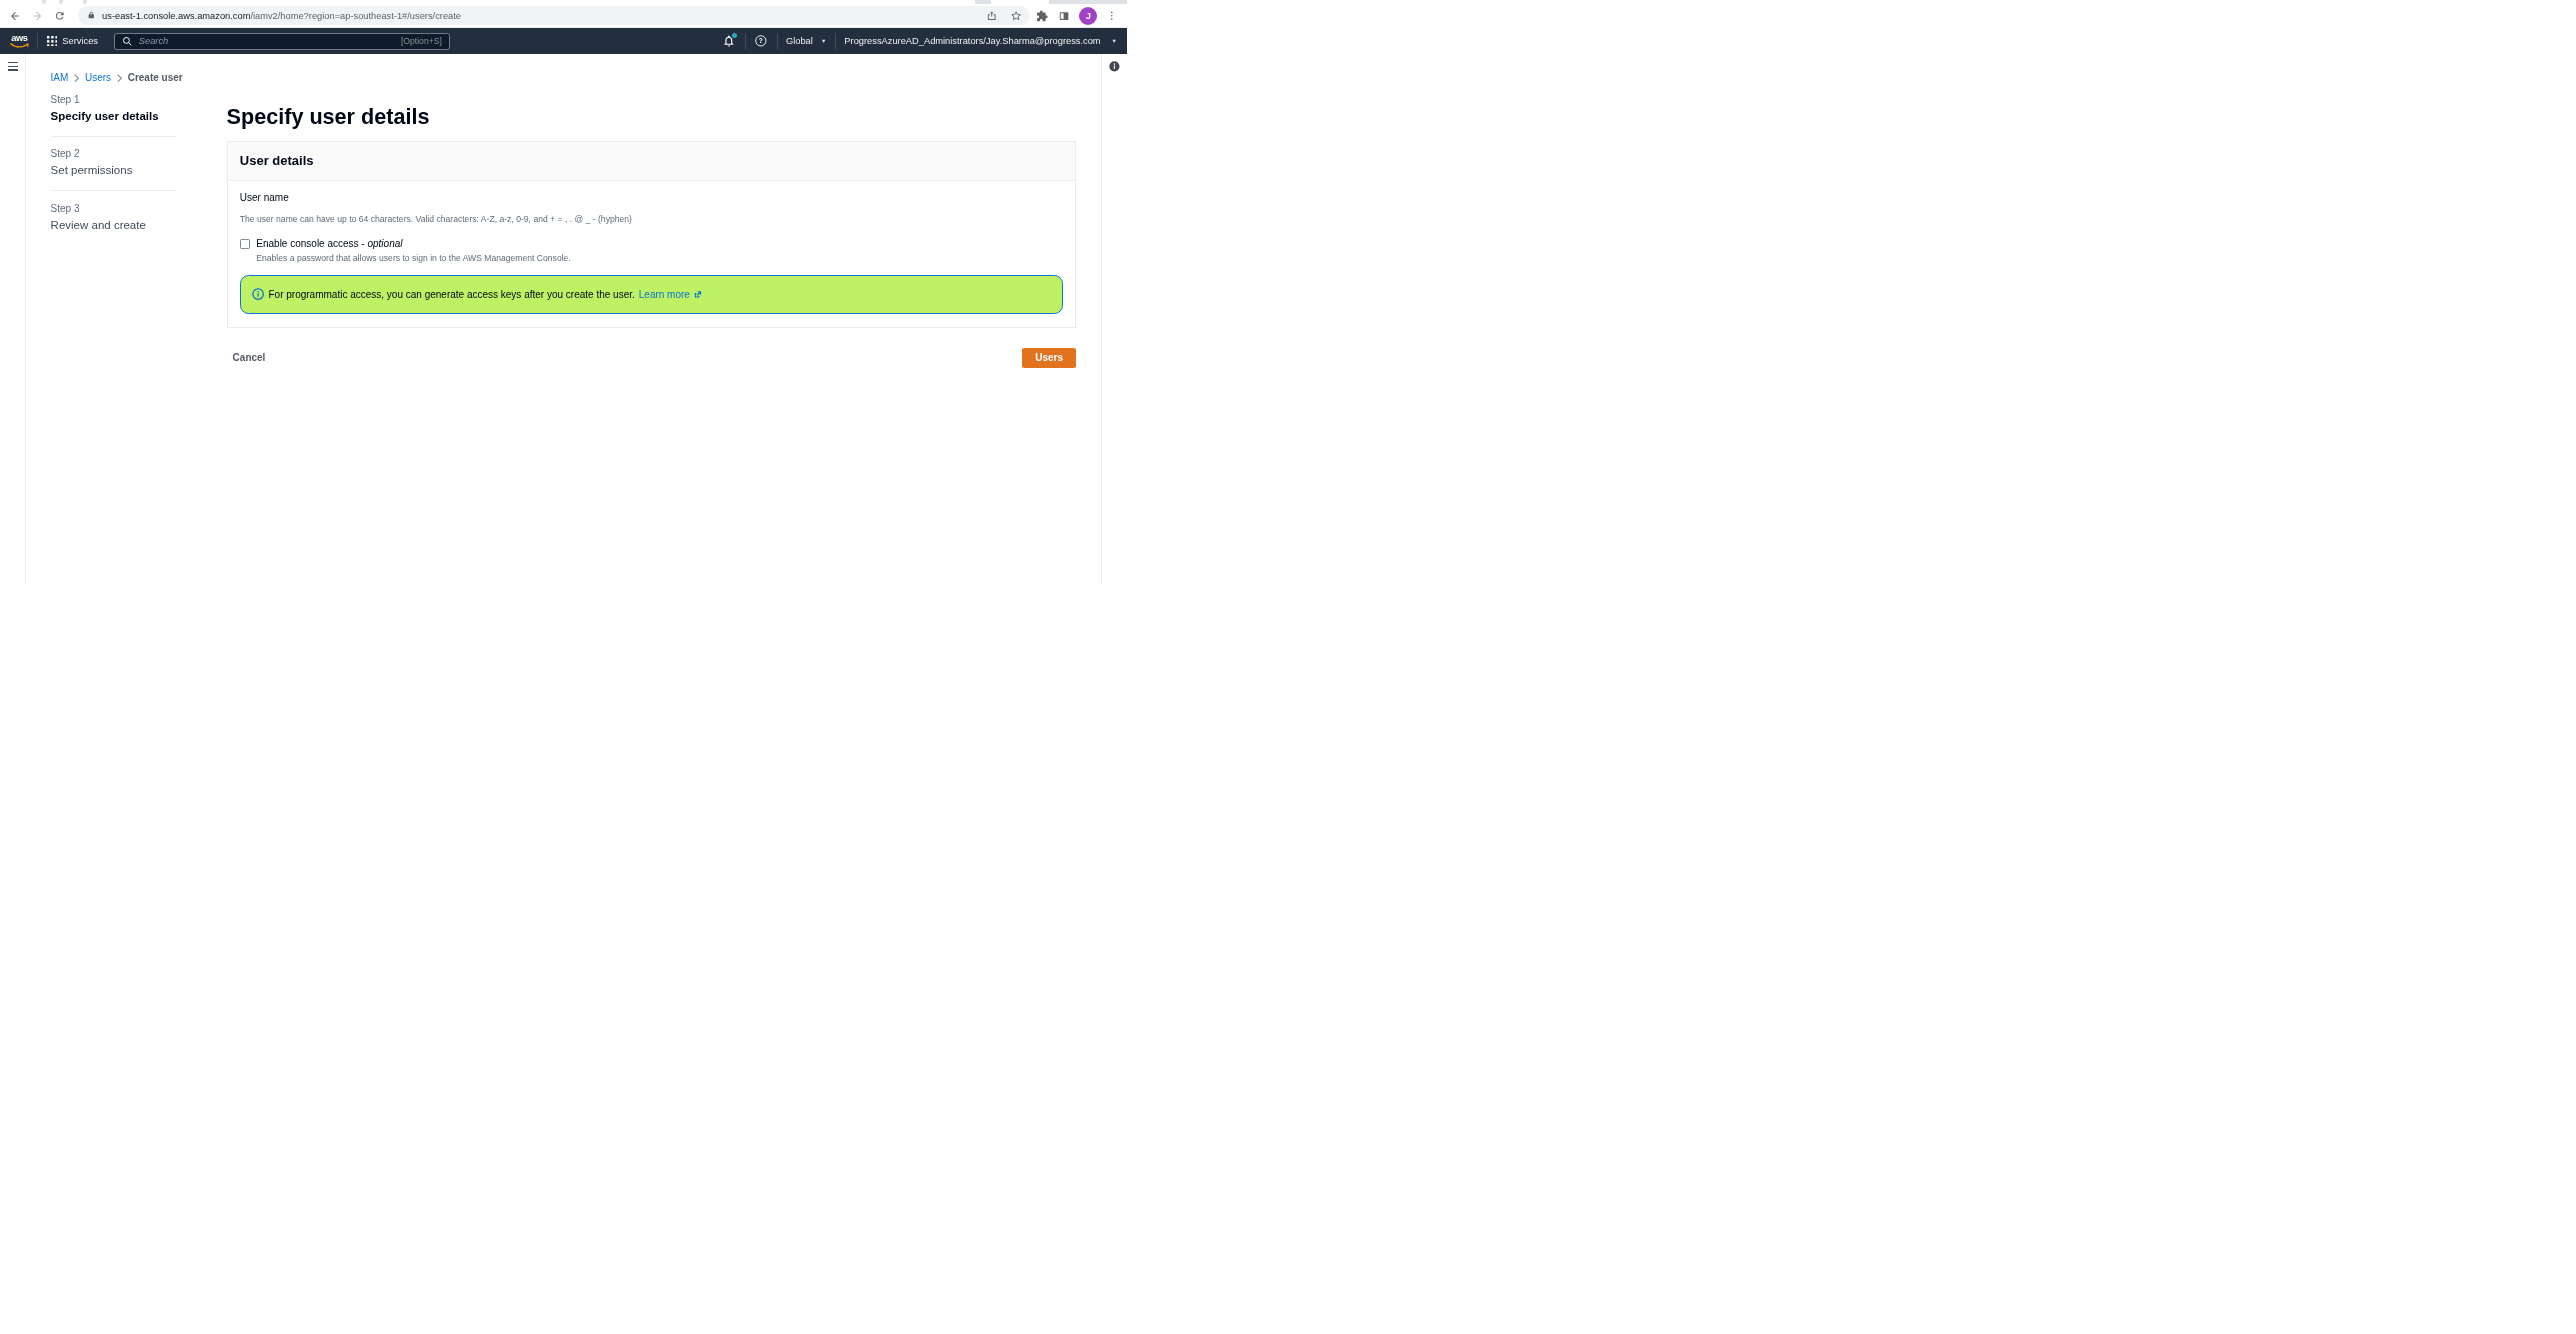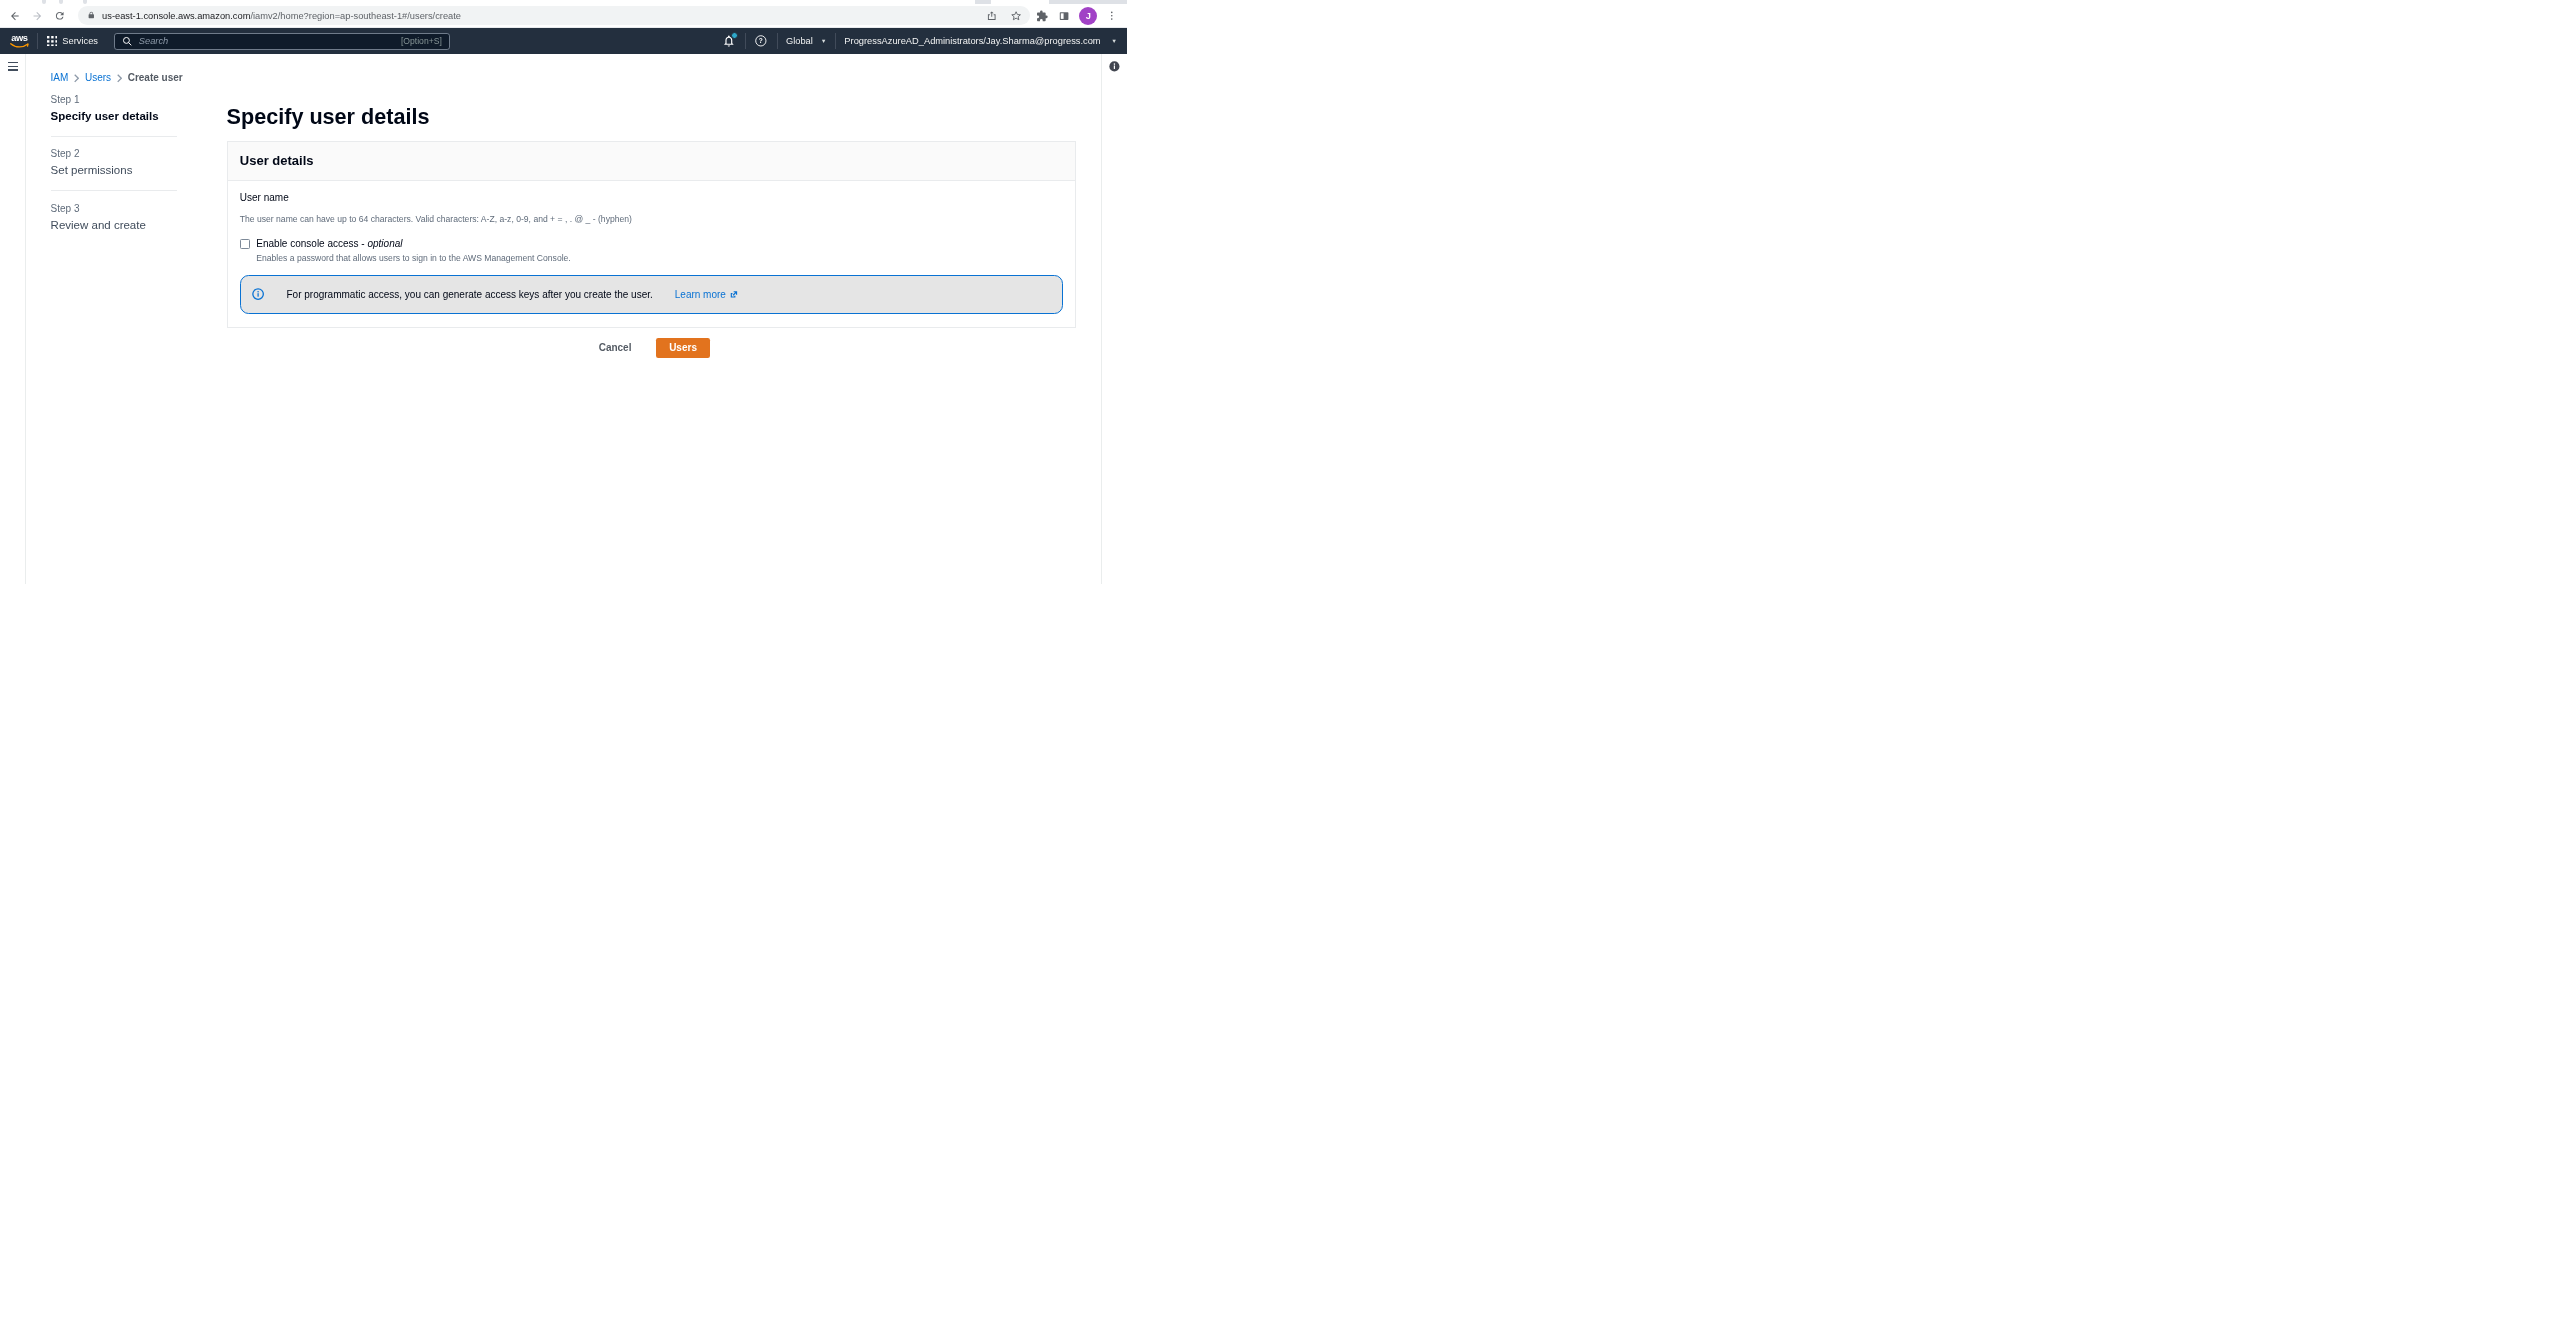--- a/index.html
+++ b/index.html
@@ -65,25 +65,25 @@
               border-radius:5.8px;padding:0 7.2px;font-size:10px;color:#000716;outline:none;
               font-family:"Liberation Sans",sans-serif;}
   .help-text{font-size:8.6px;color:#5f6b7a;margin-top:3.6px;}
   .checkbox-row{display:flex;align-items:center;gap:6.5px;margin-top:13.7px;cursor:pointer;}
   .checkbox{width:10px;height:10px;border:1.4px solid #7d8998;border-radius:1.4px;background:#fff;
             box-sizing:border-box;flex:0 0 auto;cursor:pointer;}
   .checkbox-label{font-size:10px;}
   .checkbox-label em{font-style:italic;}
   .sub-help{font-size:8.6px;color:#5f6b7a;margin:3.6px 0 0 16.5px;}
   .alert{margin-top:12.2px;height:39px;box-sizing:border-box;border:1.4px solid #0972d3;border-radius:8.6px;
-         background:#e5e5e5;display:flex;align-items:center;gap:22px;padding:0 11.5px;text-align:center;}
+         background:#bef264;display:flex;align-items:center;gap:4px;padding:0 11.5px;text-align:center;}
   .alert-text{font-size:10px;color:#000716;}
   .alert-link{color:#0972d3;text-decoration:none;cursor:pointer;display:inline-flex;
               align-items:center;gap:2.9px;font-size:10px;}
-  .actions{display:flex;justify-content:center;align-items:center;gap:18.7px;margin-top:10px;}
+  .actions{display:flex;justify-content:space-between;align-items:center;gap:18.7px;margin-top:20px;}
   .btn-link{font-size:10px;font-weight:700;color:#545b64;background:none;border:none;cursor:pointer;
             font-family:"Liberation Sans",sans-serif;}
   .btn-primary{min-width:46px;height:20px;background:#e2731e;color:#fff;font-size:10px;font-weight:700;
                border:none;border-radius:2.2px;cursor:pointer;padding:0 13px;
                font-family:"Liberation Sans",sans-serif;}
   svg{display:block;}
 </style>
 </head>
 <body>
 

